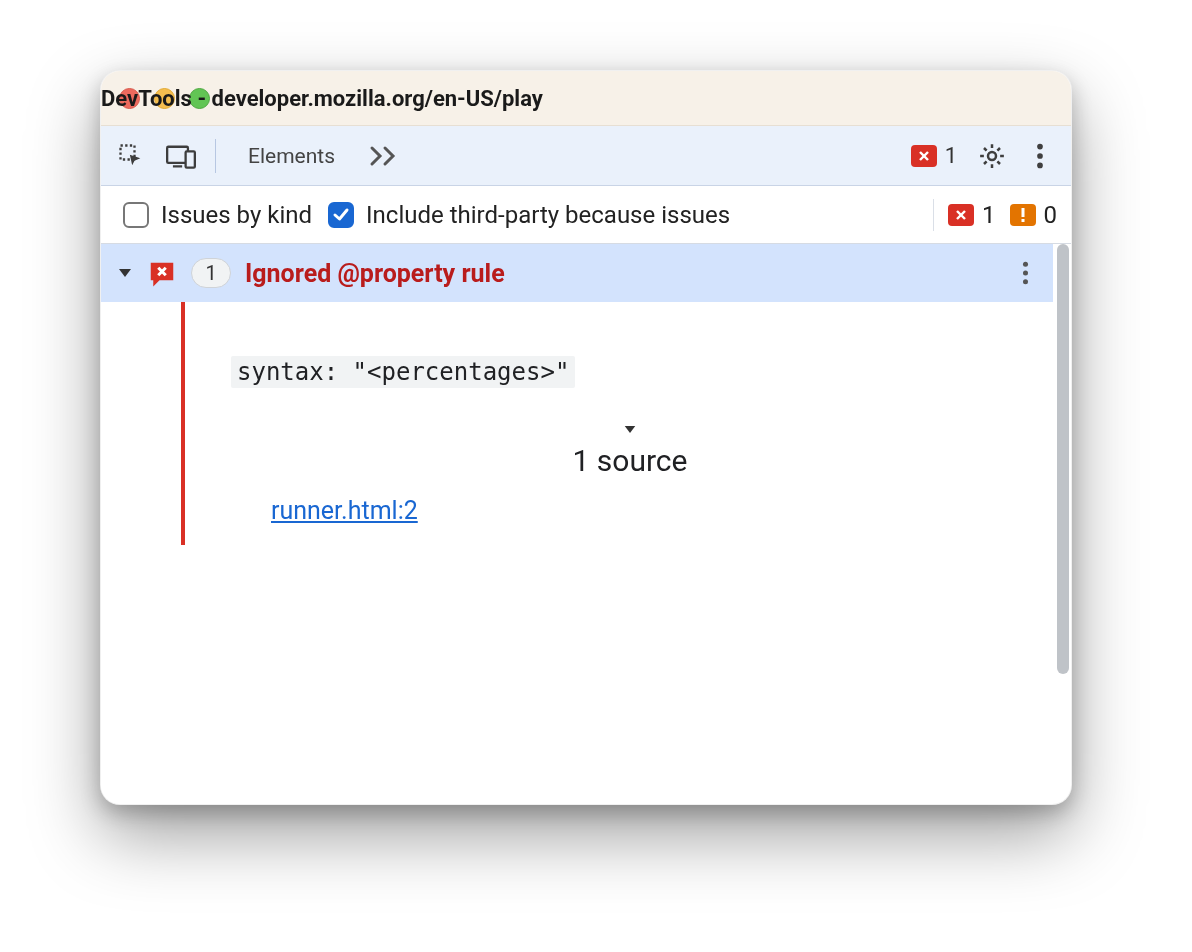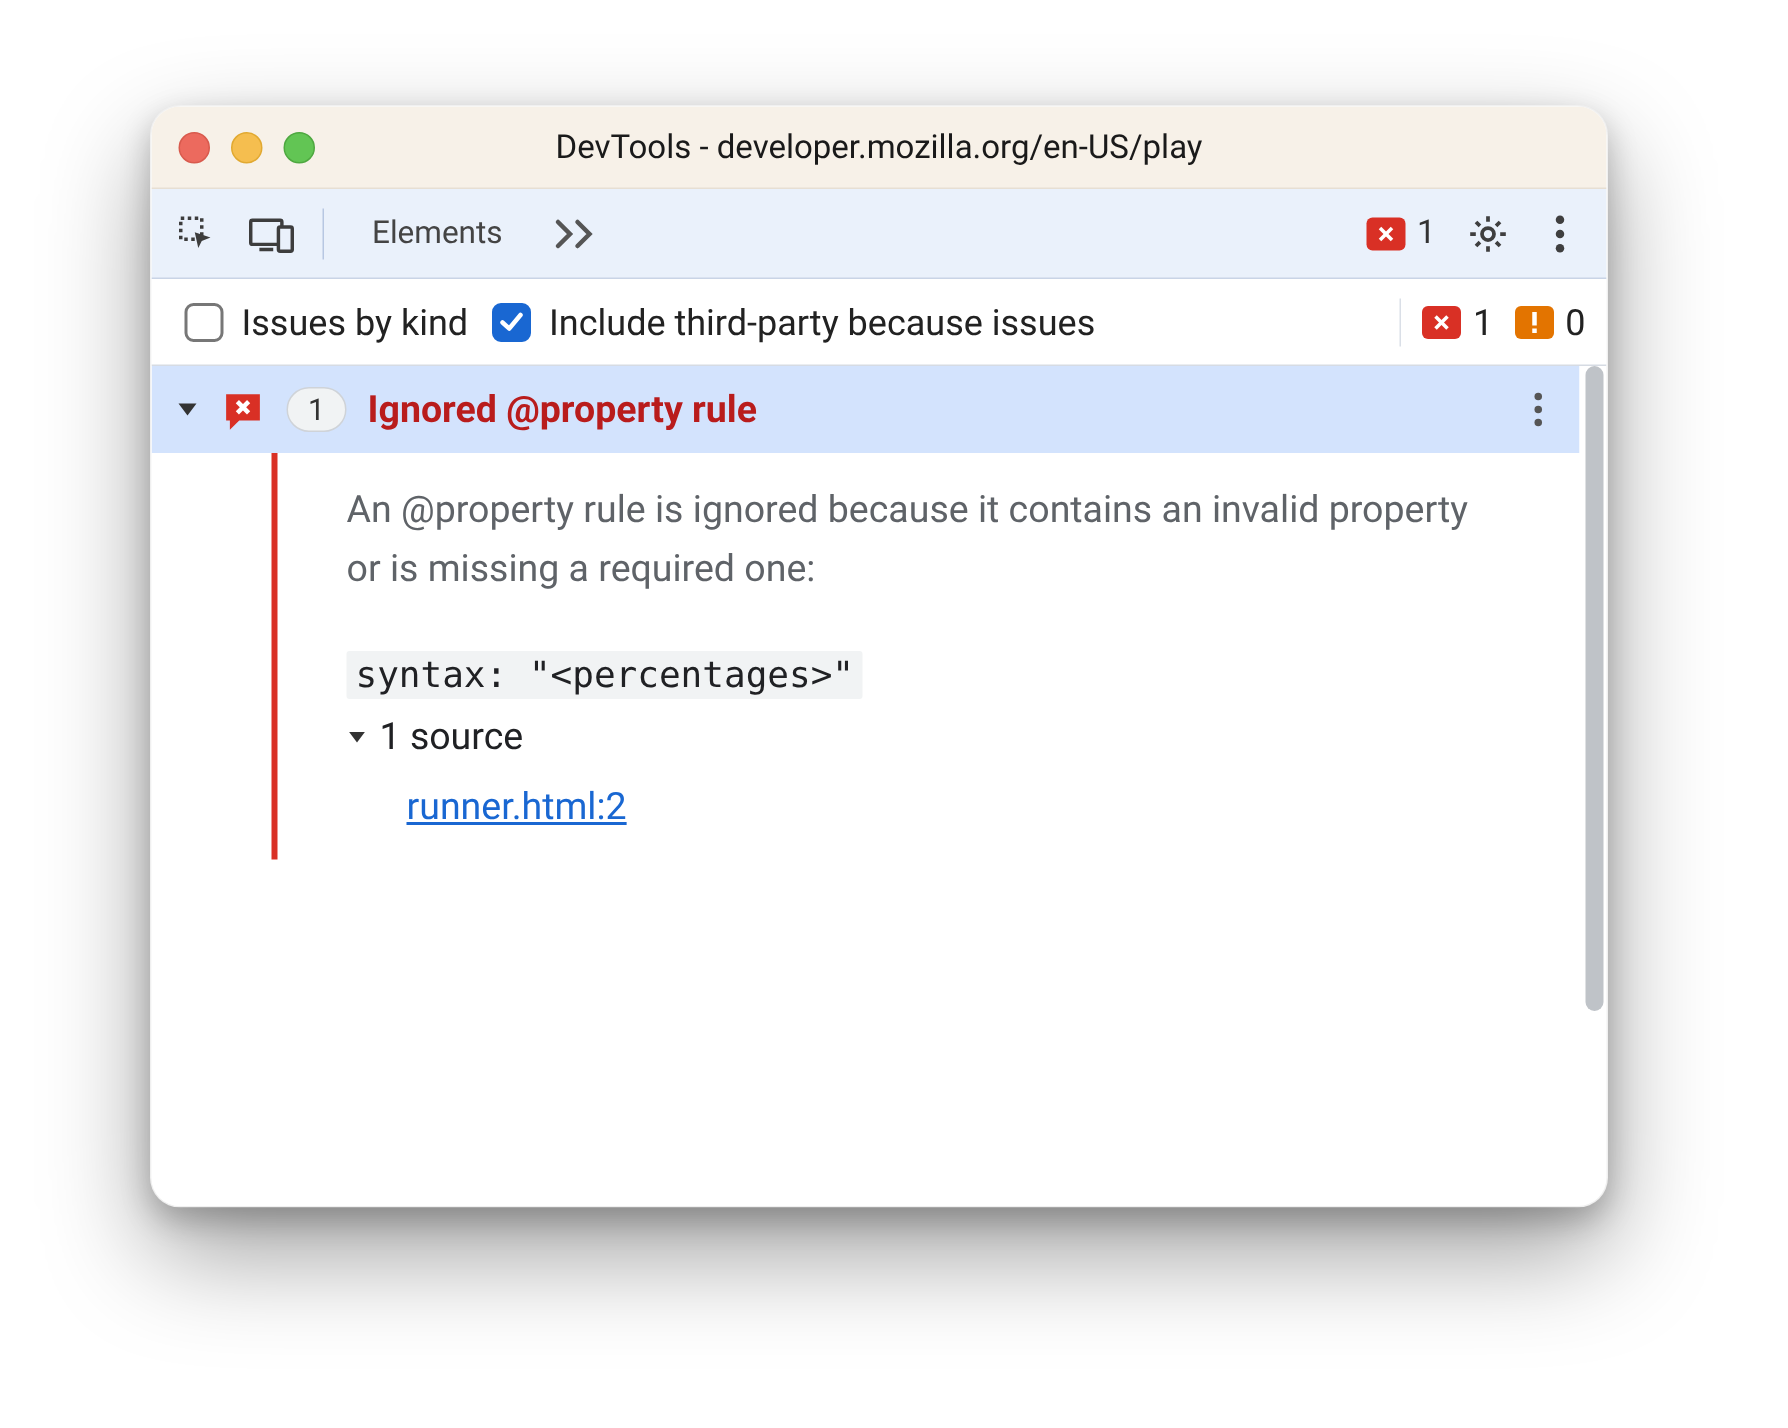--- a/index.html
+++ b/index.html
@@ -36,23 +36,22 @@
   }
   .traffic {
     display: flex; gap: 14px;
   }
   .dot { width: 21px; height: 21px; border-radius: 50%; }
   .dot.red { background: #ec6a5e; border:1px solid #d85a4d;}
   .dot.yellow { background: #f5be4f; border:1px solid #e1a931;}
   .dot.green { background: #62c554; border:1px solid #4ea840;}
   .title {
     position: absolute; left: 0; right: 0;
-    text-align: center;
     font-size: 22px;
-    font-weight: 400;
+    font-weight: 700;
     color: #1a1a1a;
     pointer-events: none;
   }
 
   
   .tabstrip {
     height: 60px;
     background: #eaf1fb;
     border-bottom: 1px solid #c9d4e6;
     display: flex;
@@ -146,21 +145,21 @@
     display:inline-block;
     margin-top: 34px;
     font-family: ui-monospace, SFMono-Regular, Menlo, Consolas, monospace;
     font-size:24px;
     background:#f1f3f4;
     color:#202124;
     padding: 2px 6px;
     border-radius:2px;
   }
   .aff-head { margin-top:32px; font-size:20px; letter-spacing:1.5px; color:#202124; font-weight:500; }
-  .src-row { margin-top:11px; display:flex; align-items:center; gap:8px; font-size:25px; color:#202124; }
+  .src-row { margin-top:36px; display:flex; align-items:center; gap:8px; font-size:30px; color:#202124;flex-direction:column; }
   .src-row .tri2 { font-size:18px; }
   .link-row { margin-top:18px; padding-left:40px; }
   .link { font-size:25px; color:#1967d2; text-decoration:underline; }
 
   svg { display:block; }
 </style>
 </head>
 <body>
 
 <div class="stage">
@@ -285,21 +284,20 @@
             <svg width="7" height="24" viewBox="0 0 6 22" fill="#555">
                 <circle cx="3" cy="3" r="2.3"></circle>
                 <circle cx="3" cy="11" r="2.3"></circle>
                 <circle cx="3" cy="19" r="2.3"></circle>
               </svg>
           </span>
         </div>
 
         <div class="issue-body">
           <div class="red-rule"></div>
-          <div class="desc">An @property rule is ignored because it contains an invalid property or is missing a required one:</div>
           <div><span class="code">syntax: "&lt;percentages&gt;"</span></div>
           <div class="src-row">
             <span class="tri2">
               <svg width="14" height="11" viewBox="0 0 16 12">
                   <polygon points="2,2 14,2 8,10" fill="#333"></polygon>
                 </svg>
             </span>
             <span>1 source</span>
           </div>
           <div class="link-row">

